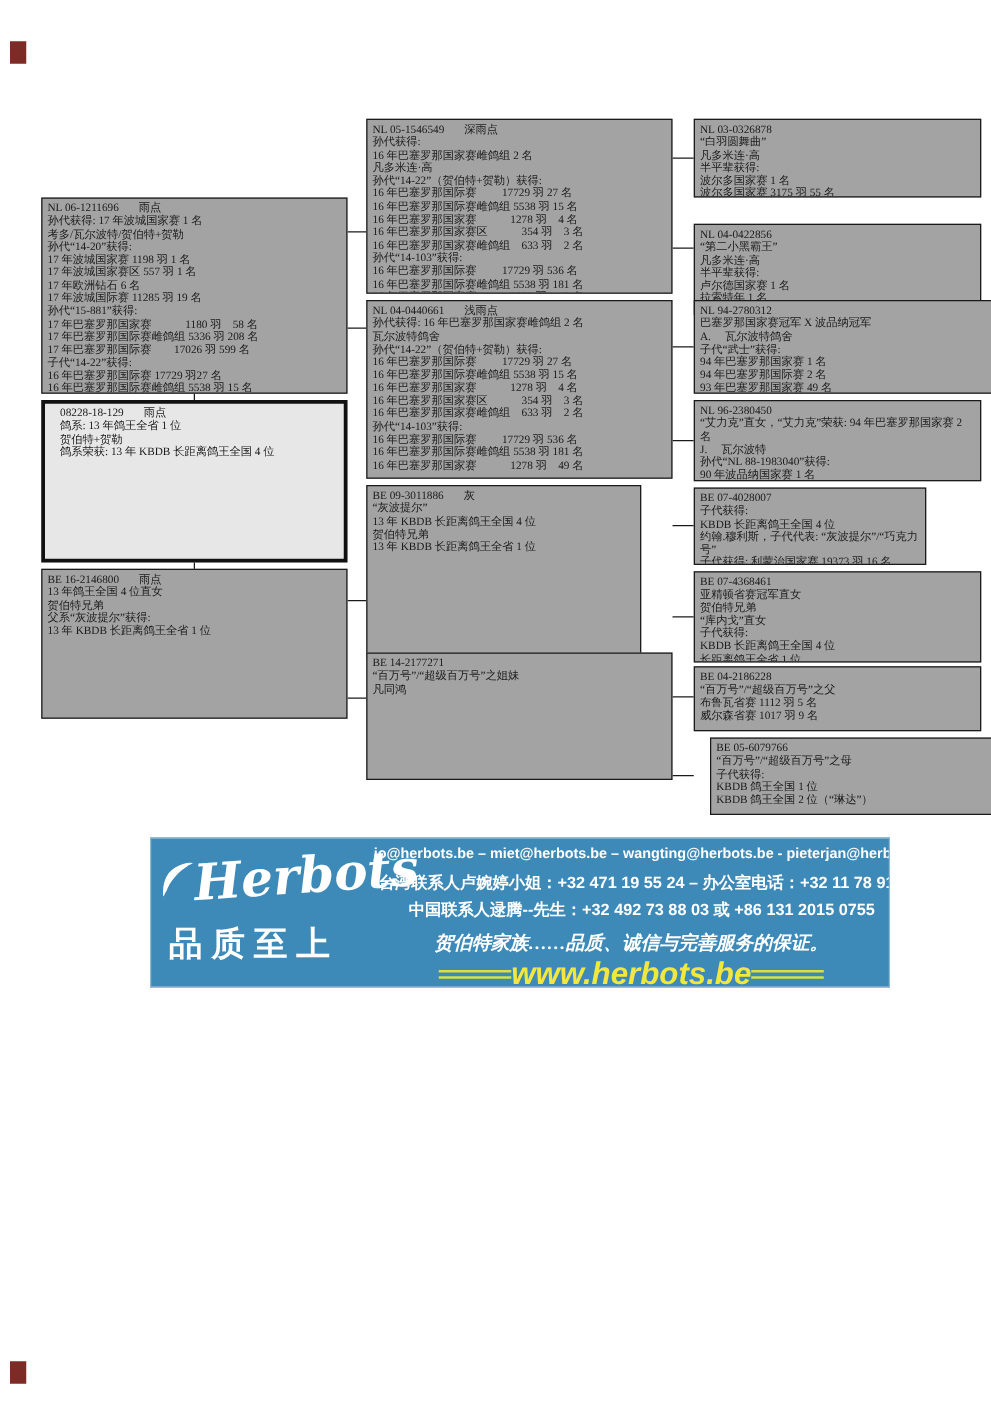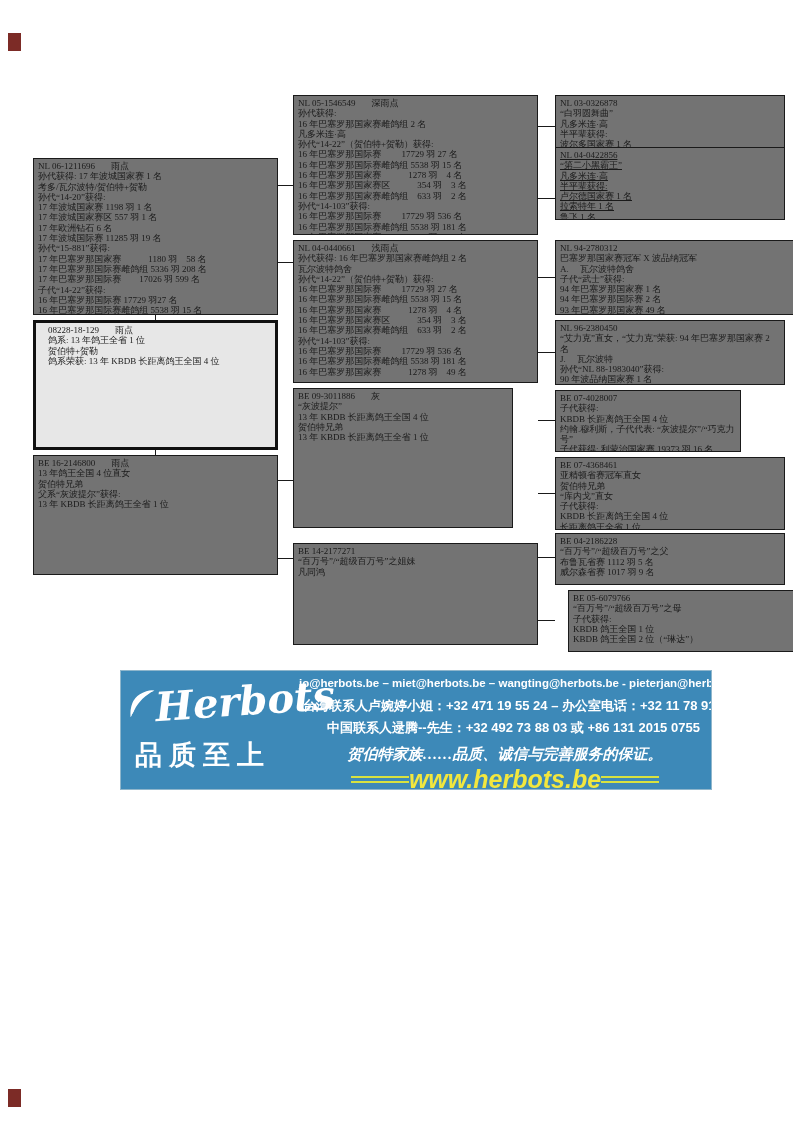--- a/index.html
+++ b/index.html
@@ -1,18 +1,18 @@
 <!DOCTYPE html>
 <html><head>
 <meta charset="utf-8">
 <style>
   html,body{margin:0;padding:0;background:#ffffff;}
   .page{position:relative;width:793px;height:1122px;background:#fff;overflow:hidden;
         font-family:"Liberation Serif","DejaVu Serif",serif;}
-  .pbox{position:absolute;background:#737373;border:1px solid #1a1a1a;box-sizing:border-box;
+  .pbox{position:absolute;background:#a3a3a3;border:1px solid #1a1a1a;box-sizing:border-box;
         padding:2px 4px;overflow:hidden;color:#1a1a1a;}
   .pbox.main{border:3px solid #111;background:#e7e7e7;padding-left:12px;}
   .box-header{font-size:9px;line-height:10.3px;white-space:pre-wrap;}
   .box-header .colorname{margin-left:16px;}
   .box-line{font-size:9px;line-height:10.3px;white-space:pre-wrap;}
   .connectors{position:absolute;left:0;top:0;width:793px;height:1122px;pointer-events:none;}
   .corner-mark{position:absolute;width:13px;height:18px;}
   
   .banner{position:absolute;left:120px;top:670px;width:592px;height:120px;box-sizing:border-box;
           border:1px solid #8fb6cc;overflow:hidden;}
@@ -123,35 +123,35 @@
       <div class="box-line">16 年巴塞罗那国际赛雌鸽组 5538 羽 181 名</div>
       <div class="box-line">16 年巴塞罗那国家赛　　　1278 羽　49 名</div>
     </div>
   <div class="pbox" style="left:293px;top:388px;width:220px;height:140px;">
       <div class="box-header"><span>BE 09-3011886</span><span class="colorname">灰</span></div>
       <div class="box-line">“灰波提尔”</div>
       <div class="box-line">13 年 KBDB 长距离鸽王全国 4 位</div>
       <div class="box-line">贺伯特兄弟</div>
       <div class="box-line">13 年 KBDB 长距离鸽王全省 1 位</div>
     </div>
-  <div class="pbox" style="left:293px;top:543px;width:245px;height:102px;">
+  <div class="pbox" style="left:293px;top:522px;width:245px;height:102px;">
       <div class="box-header"><span>BE 14-2177271</span></div>
       <div class="box-line">“百万号”/“超级百万号”之姐妹</div>
       <div class="box-line">凡同鸿</div>
     </div>
 
   <div class="pbox" style="left:555px;top:95px;width:230px;height:63px;">
       <div class="box-header"><span>NL 03-0326878</span></div>
       <div class="box-line">“白羽圆舞曲”</div>
       <div class="box-line">凡多米连·高</div>
       <div class="box-line">半平辈获得:</div>
       <div class="box-line">波尔多国家赛 1 名</div>
       <div class="box-line">波尔多国家赛 3175 羽 55 名</div>
     </div>
-  <div class="pbox" style="left:555px;top:147px;width:230px;height:73px;text-decoration:underline;">
+  <div class="pbox" style="left:555px;top:179px;width:230px;height:73px;">
       <div class="box-header"><span>NL 04-0422856</span></div>
       <div class="box-line">“第二小黑霸王”</div>
       <div class="box-line">凡多米连·高</div>
       <div class="box-line">半平辈获得:</div>
       <div class="box-line">卢尔德国家赛 1 名</div>
       <div class="box-line">拉索特年 1 名</div>
       <div class="box-line">鲁飞 1 名</div>
     </div>
   <div class="pbox" style="left:555px;top:240px;width:253px;height:75px;">
       <div class="box-header"><span>NL 94-2780312</span></div>

